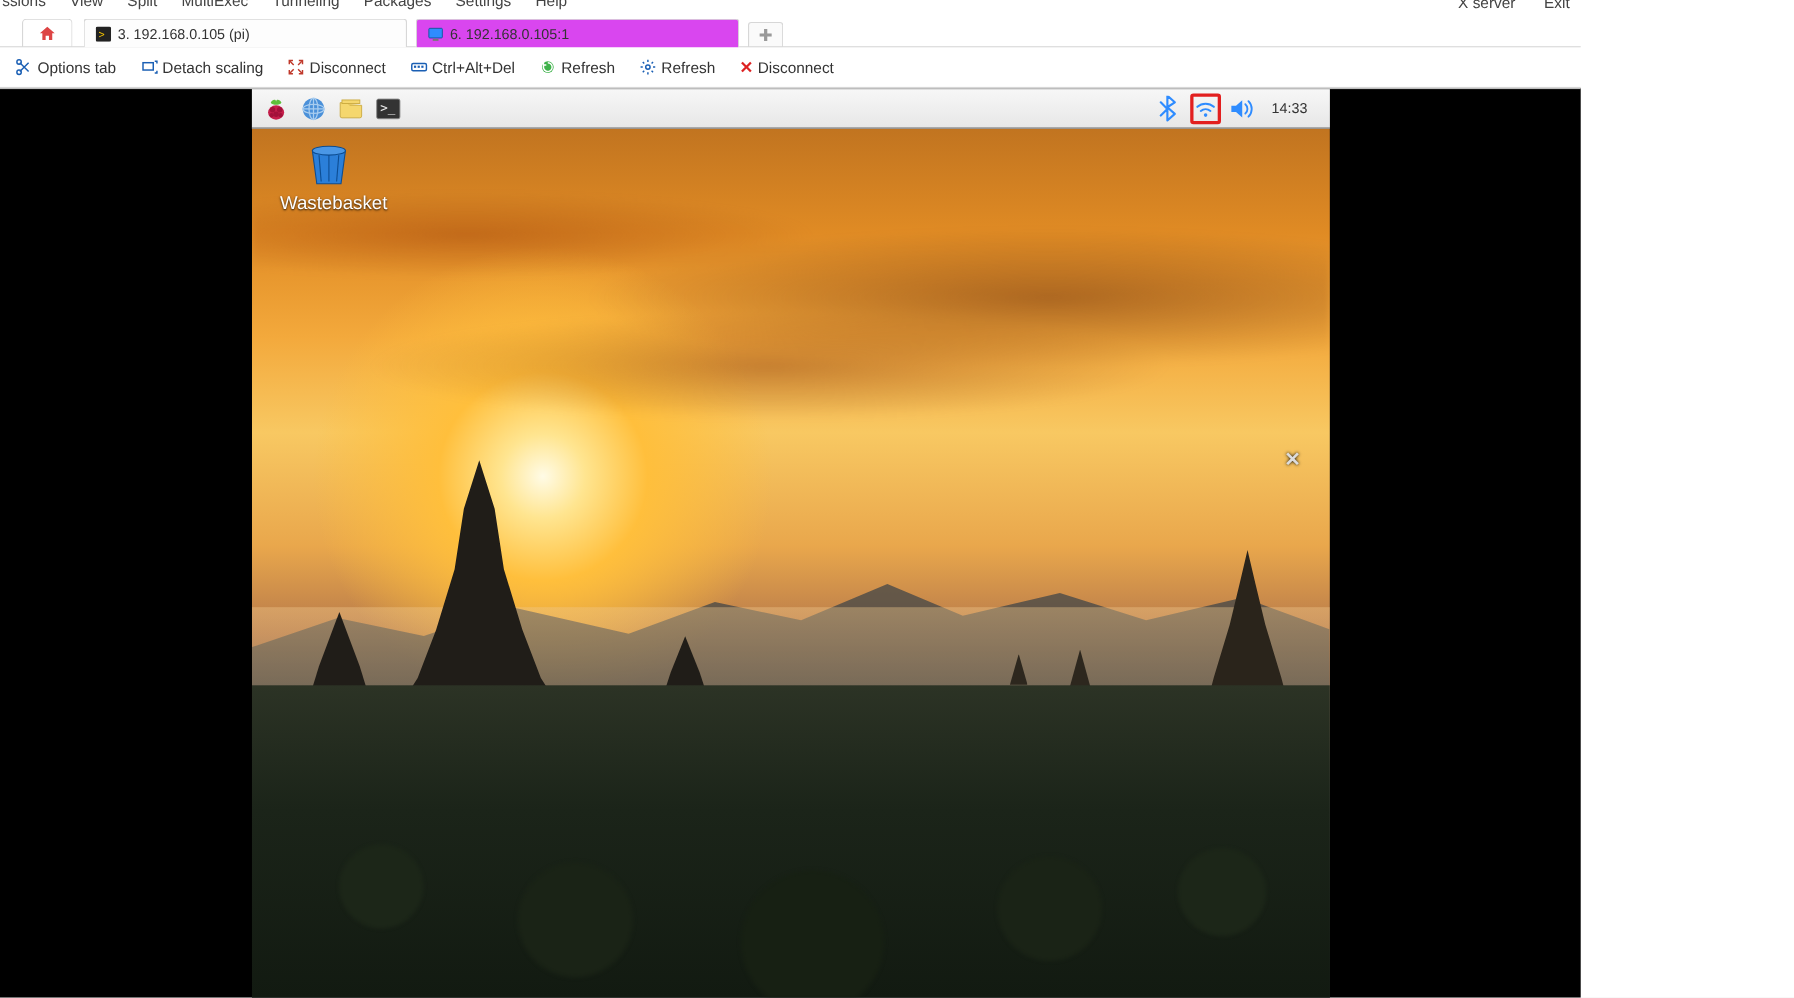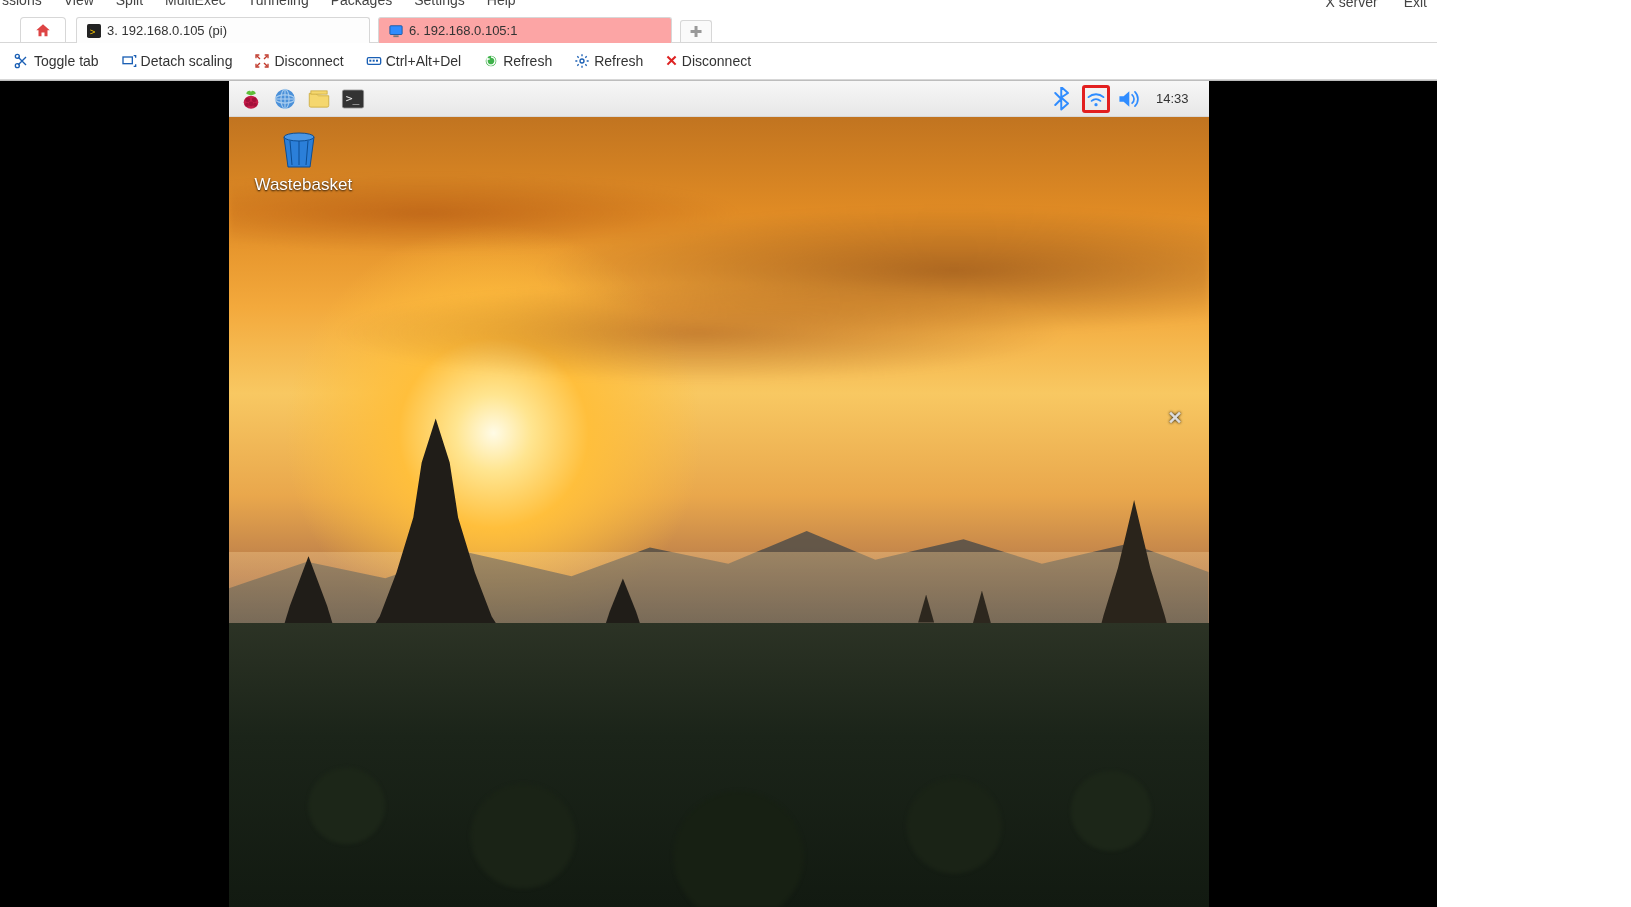--- a/index.html
+++ b/index.html
@@ -24,21 +24,21 @@
   .menubar .menuitem{position:relative;top:-8px;}
 
   .topright{position:absolute;top:-6px;right:10px;display:flex;gap:26px;align-items:center;font-size:14px;color:#444;}
   .attach-pin{position:absolute;right:10px;top:27px;color:#5a7bcf;transform:rotate(-40deg);font-size:18px;cursor:pointer;}
 
   
   .tabstrip{display:flex;align-items:flex-end;height:28px;background:#fff;padding-left:20px;position:relative;}
   .tabstrip::after{content:"";position:absolute;left:0;right:0;bottom:0;height:1px;background:#d7d7d7;}
   .home-tab{border:1px solid #d7d7d7;border-bottom:none;border-radius:4px 4px 0 0;background:#fff;width:44px;height:25px;display:flex;align-items:center;justify-content:center;margin-right:10px;}
   .tab{border:1px solid #d7d7d7;border-bottom:none;border-radius:3px 3px 0 0;background:var(--tab-inactive);height:25px;min-width:260px;padding:0 22px 0 10px;display:flex;align-items:center;gap:6px;margin-right:8px;font-size:13px;color:#333;position:relative;z-index:1;}
-  .tab.active{background:#fca5a5;box-shadow:0 2px 0 #fff;z-index:3;}
+  .tab.active{background:#d946ef;box-shadow:0 2px 0 #fff;z-index:3;}
   .newtab{border:1px solid #d7d7d7;border-bottom:none;border-radius:3px 3px 0 0;background:#fafafa;height:22px;width:30px;display:flex;align-items:center;justify-content:center;color:#777;font-size:15px;}
 
   
   .vnc-toolbar{height:30px;display:flex;align-items:center;gap:22px;padding:3px 14px;background:var(--toolbar-bg);border-bottom:1px solid #d7d7d7;font-size:14px;}
   .tb-item{display:flex;align-items:center;gap:4px;cursor:pointer;color:#333;}
   .tb-item svg{flex:0 0 auto;}
   .tb-x{color:var(--moba-red);font-weight:bold;font-size:15px;}
 
   
   .vnc-area{flex:1;background:var(--vnc-bg);border-top:1px solid #bdbdbd;display:flex;justify-content:center;overflow:hidden;}
@@ -138,21 +138,21 @@
     </div>
   </div>
 
   <div class="vnc-toolbar">
     <div class="tb-item">
       <svg width="16" height="16" viewBox="0 0 24 24">
           <path fill="none" stroke="#1a5fb4" stroke-width="2" d="M6 6l12 12M18 6L6 18"></path>
           <circle cx="5" cy="5" r="3" fill="none" stroke="#1a5fb4" stroke-width="2"></circle>
           <circle cx="5" cy="19" r="3" fill="none" stroke="#1a5fb4" stroke-width="2"></circle>
         </svg>
-      <span>Toggle tab</span>
+      <span>Options tab</span>
     </div>
     <div class="tb-item">
       <svg width="16" height="16" viewBox="0 0 24 24">
           <rect x="3" y="6" width="14" height="10" fill="none" stroke="#1a5fb4" stroke-width="2"></rect>
           <path d="M19 4h3v3M19 20h3v-3" stroke="#1a5fb4" stroke-width="2" fill="none"></path>
         </svg>
       <span>Detach scaling</span>
     </div>
     <div class="tb-item">
       <svg width="16" height="16" viewBox="0 0 24 24">

